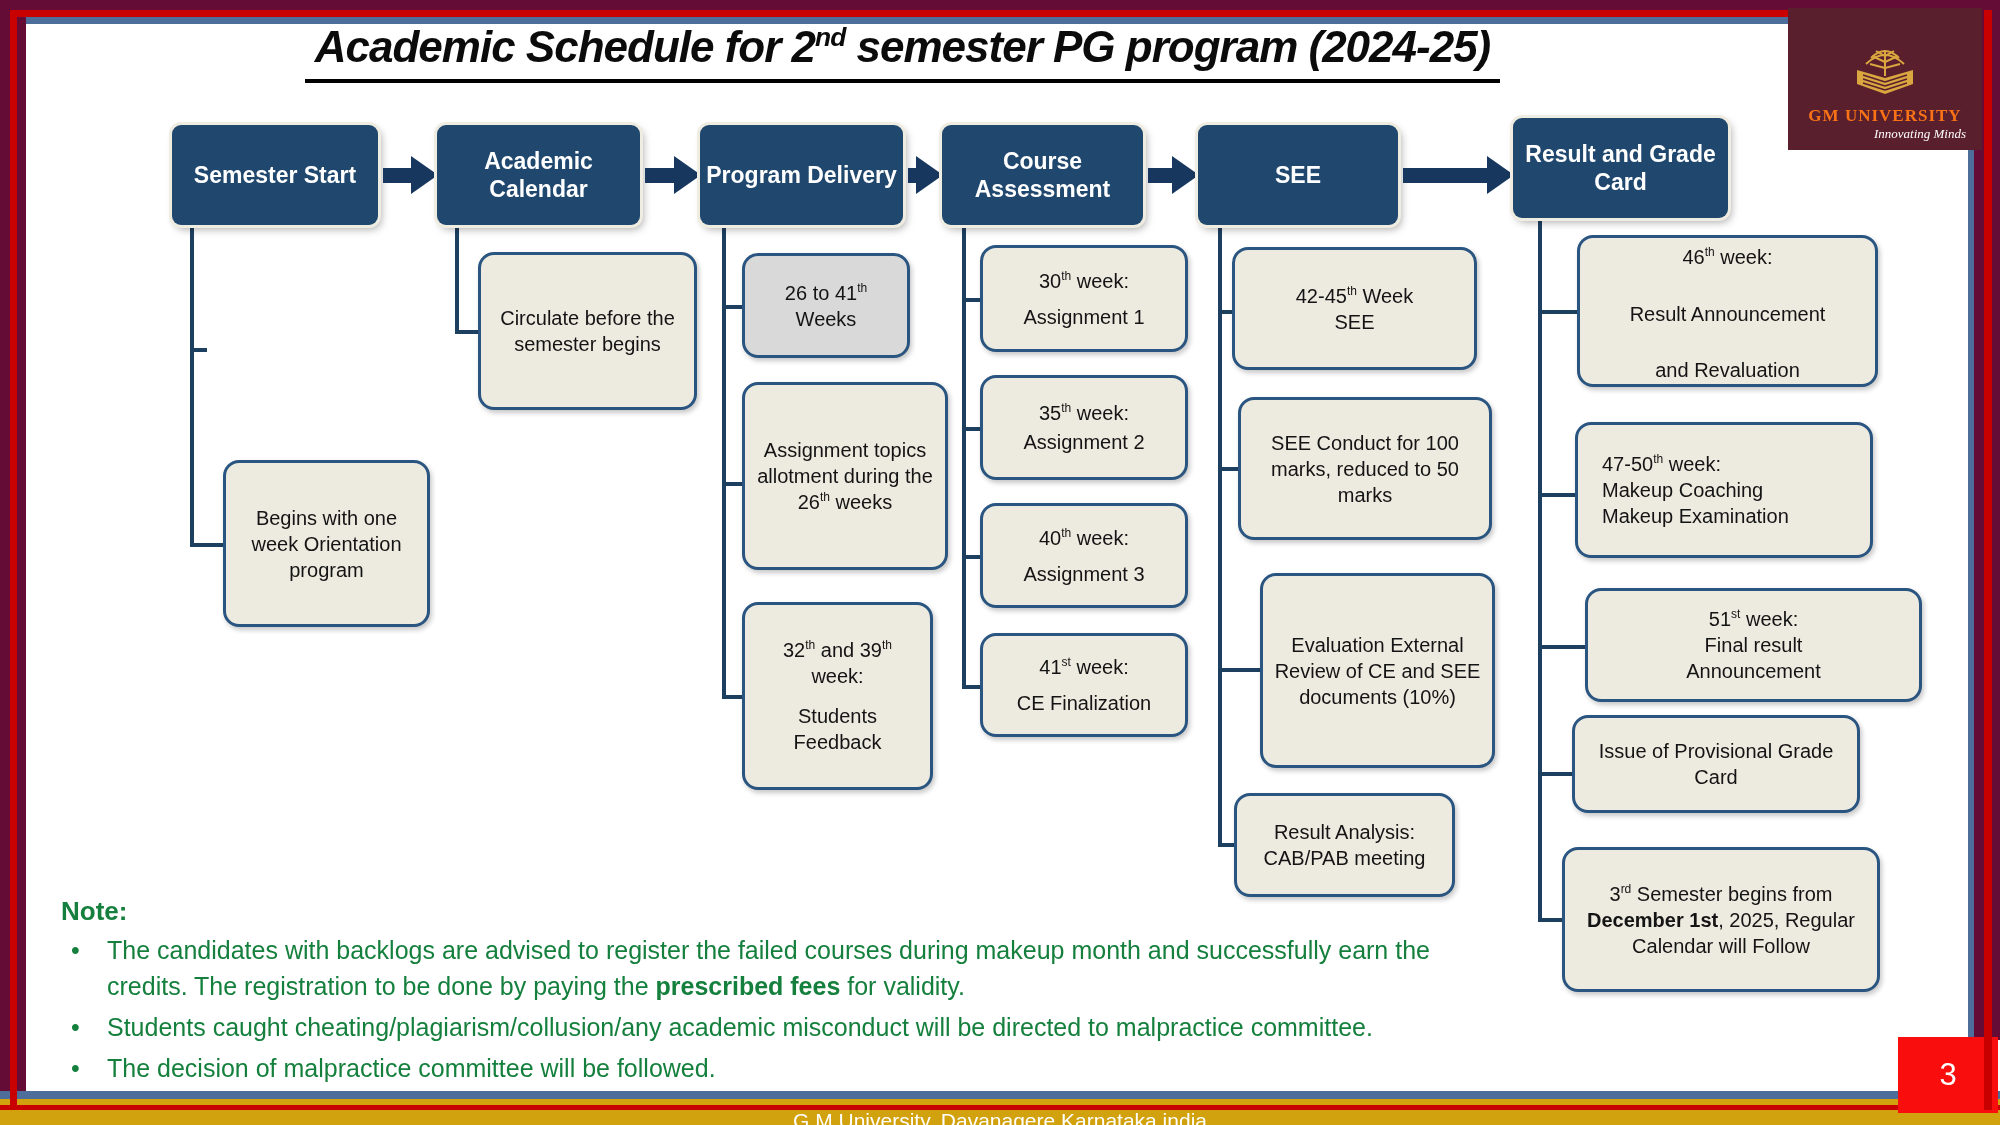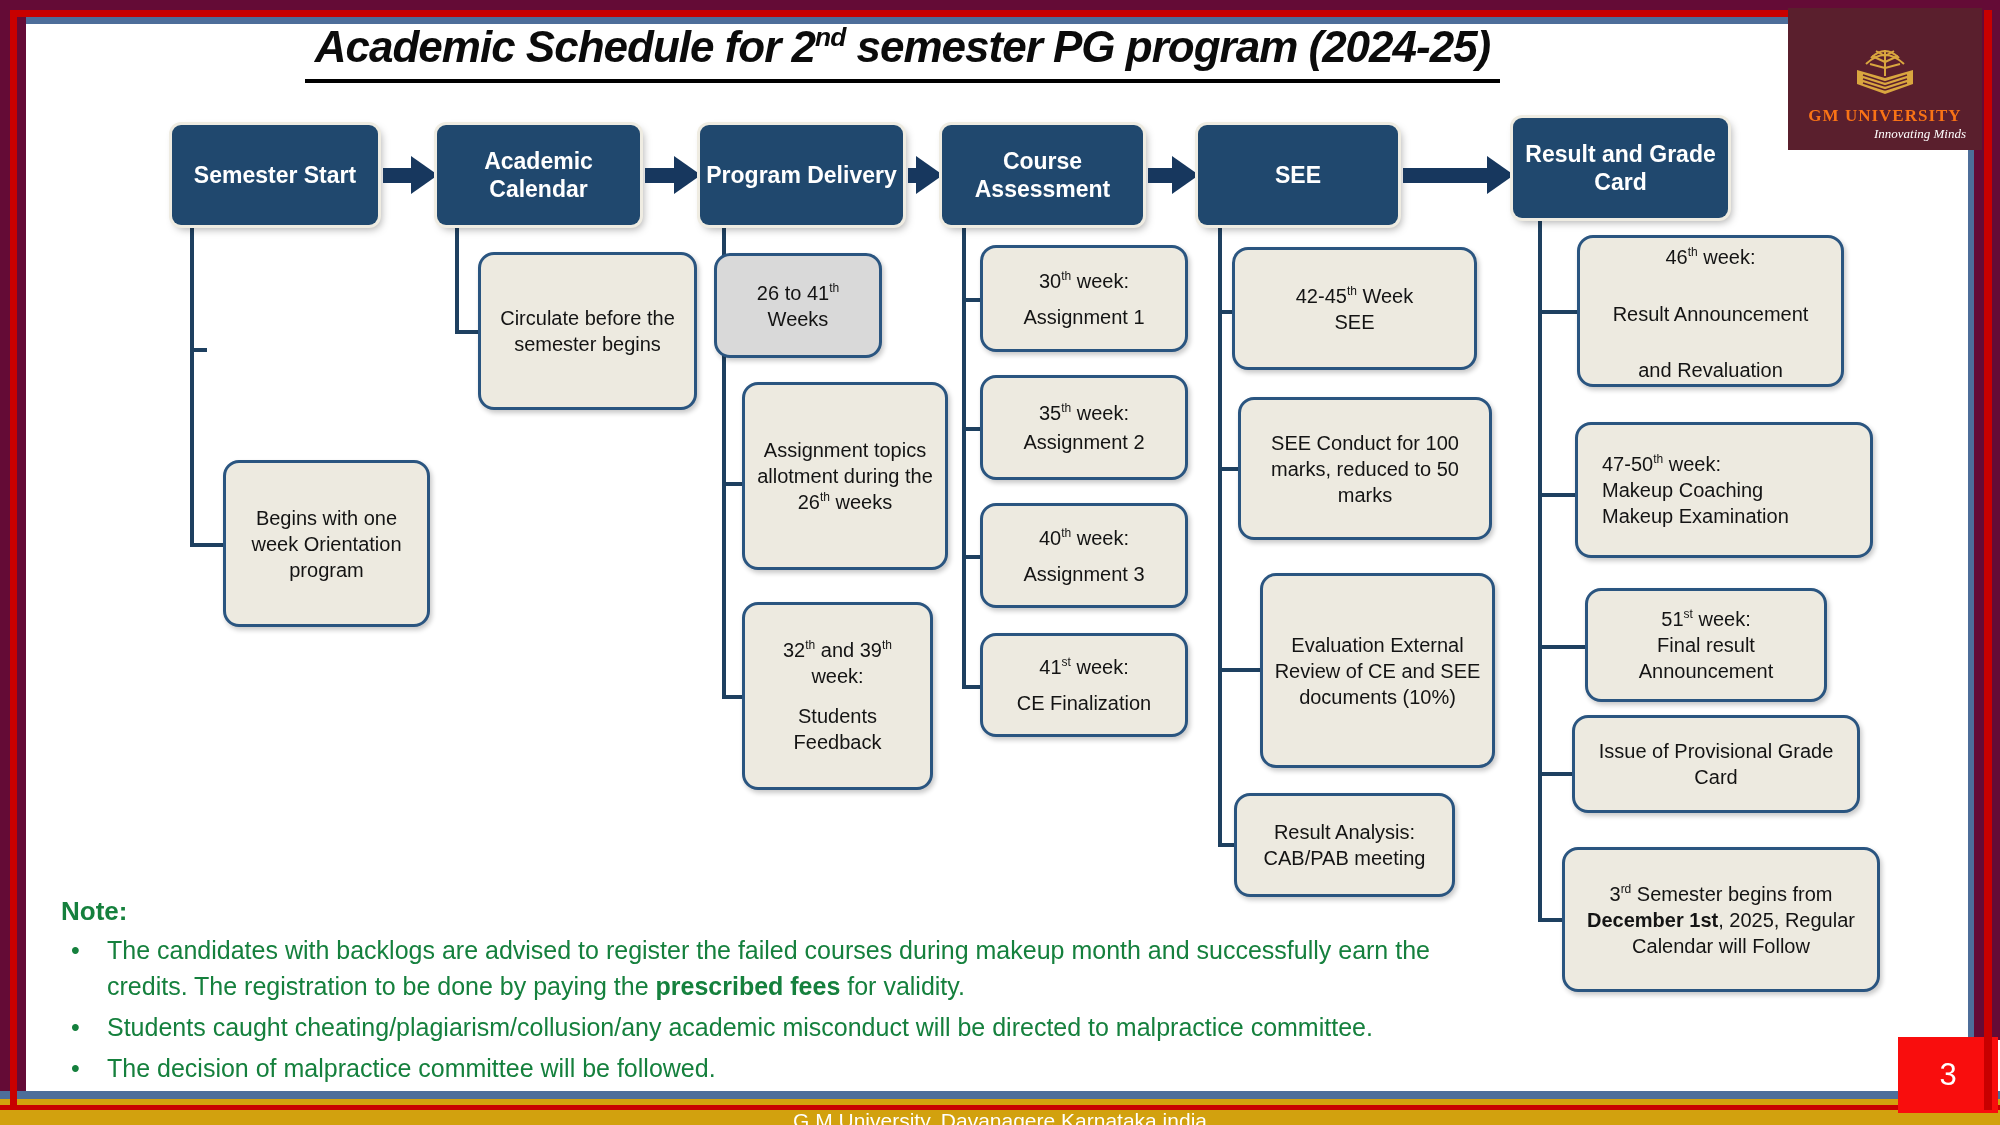--- a/index.html
+++ b/index.html
@@ -137,21 +137,21 @@
     <div class="cbox" style="left: 478px; top: 252px; width: 219px; height: 158px;">
       <div class="line"><span>Circulate before the semester begins</span></div>
     </div>
     <div class="ashaft" style="left: 645px; top: 168px; width: 29px;"></div>
     <div class="ahead" style="left: 674px; top: 156px;"></div>
     <div class="hbox" style="left: 700px; top: 125px; width: 203px; height: 100px;">
       <div class="hlabel">Program Delivery</div>
     </div>
     <div class="conn" style="left: 722px; top: 219px; width: 4px; height: 480px;"></div>
     <div class="conn" style="left: 722px; top: 305px; width: 20px; height: 4px;"></div>
-    <div class="cbox gray" style="left: 714px; top: 253px; width: 168px; height: 105px;">
+    <div class="cbox gray" style="left: 742px; top: 253px; width: 168px; height: 105px;">
       <div class="line"><span>26 to 41</span><sup>th</sup><span> Weeks</span></div>
     </div>
     <div class="conn" style="left: 722px; top: 482px; width: 20px; height: 4px;"></div>
     <div class="cbox" style="left: 742px; top: 382px; width: 206px; height: 188px;">
       <div class="line"><span>Assignment topics allotment during the 26</span><sup>th</sup><span> weeks</span></div>
     </div>
     <div class="conn" style="left: 722px; top: 695px; width: 20px; height: 4px;"></div>
     <div class="cbox" style="left: 742px; top: 602px; width: 191px; height: 188px;">
       <div class="line"><span>32</span><sup>th</sup><span> and 39</span><sup>th</sup><span> week:</span></div>
       <div class="line" style="margin-top: 14px;"><span>Students Feedback</span></div>
@@ -205,33 +205,33 @@
     <div class="cbox" style="left: 1234px; top: 793px; width: 221px; height: 104px;">
       <div class="line"><span>Result Analysis: CAB/PAB meeting</span></div>
     </div>
     <div class="ashaft" style="left: 1403px; top: 168px; width: 84px;"></div>
     <div class="ahead" style="left: 1487px; top: 156px;"></div>
     <div class="hbox" style="left: 1513px; top: 118px; width: 215px; height: 100px;">
       <div class="hlabel">Result and Grade Card</div>
     </div>
     <div class="conn" style="left: 1538px; top: 219px; width: 4px; height: 703px;"></div>
     <div class="conn" style="left: 1538px; top: 310px; width: 39px; height: 4px;"></div>
-    <div class="cbox" style="left: 1577px; top: 235px; width: 267px; height: 152px; gap: 36px;">
+    <div class="cbox" style="left: 1577px; top: 235px; width: 301px; height: 152px; gap: 36px;">
       <div class="line"><span>46</span><sup>th</sup><span> week:</span></div>
       <div class="line"><span>Result Announcement</span></div>
       <div class="line"><span>and Revaluation</span></div>
     </div>
     <div class="conn" style="left: 1538px; top: 493px; width: 37px; height: 4px;"></div>
     <div class="cbox left" style="left: 1575px; top: 422px; width: 298px; height: 136px;">
       <div class="line"><span>47-50</span><sup>th</sup><span> week:</span></div>
       <div class="line"><span>Makeup Coaching</span></div>
       <div class="line"><span>Makeup Examination</span></div>
     </div>
     <div class="conn" style="left: 1538px; top: 645px; width: 47px; height: 4px;"></div>
-    <div class="cbox" style="left: 1585px; top: 588px; width: 242px; height: 114px;">
+    <div class="cbox" style="left: 1585px; top: 588px; width: 337px; height: 114px;">
       <div class="line"><span>51</span><sup>st</sup><span> week:</span></div>
       <div class="line"><span>Final result</span></div>
       <div class="line"><span>Announcement</span></div>
     </div>
     <div class="conn" style="left: 1538px; top: 772px; width: 34px; height: 4px;"></div>
     <div class="cbox" style="left: 1572px; top: 715px; width: 288px; height: 98px;">
       <div class="line"><span>Issue of Provisional Grade Card</span></div>
     </div>
     <div class="conn" style="left: 1538px; top: 918px; width: 24px; height: 4px;"></div>
     <div class="cbox" style="left: 1562px; top: 847px; width: 318px; height: 145px;">

